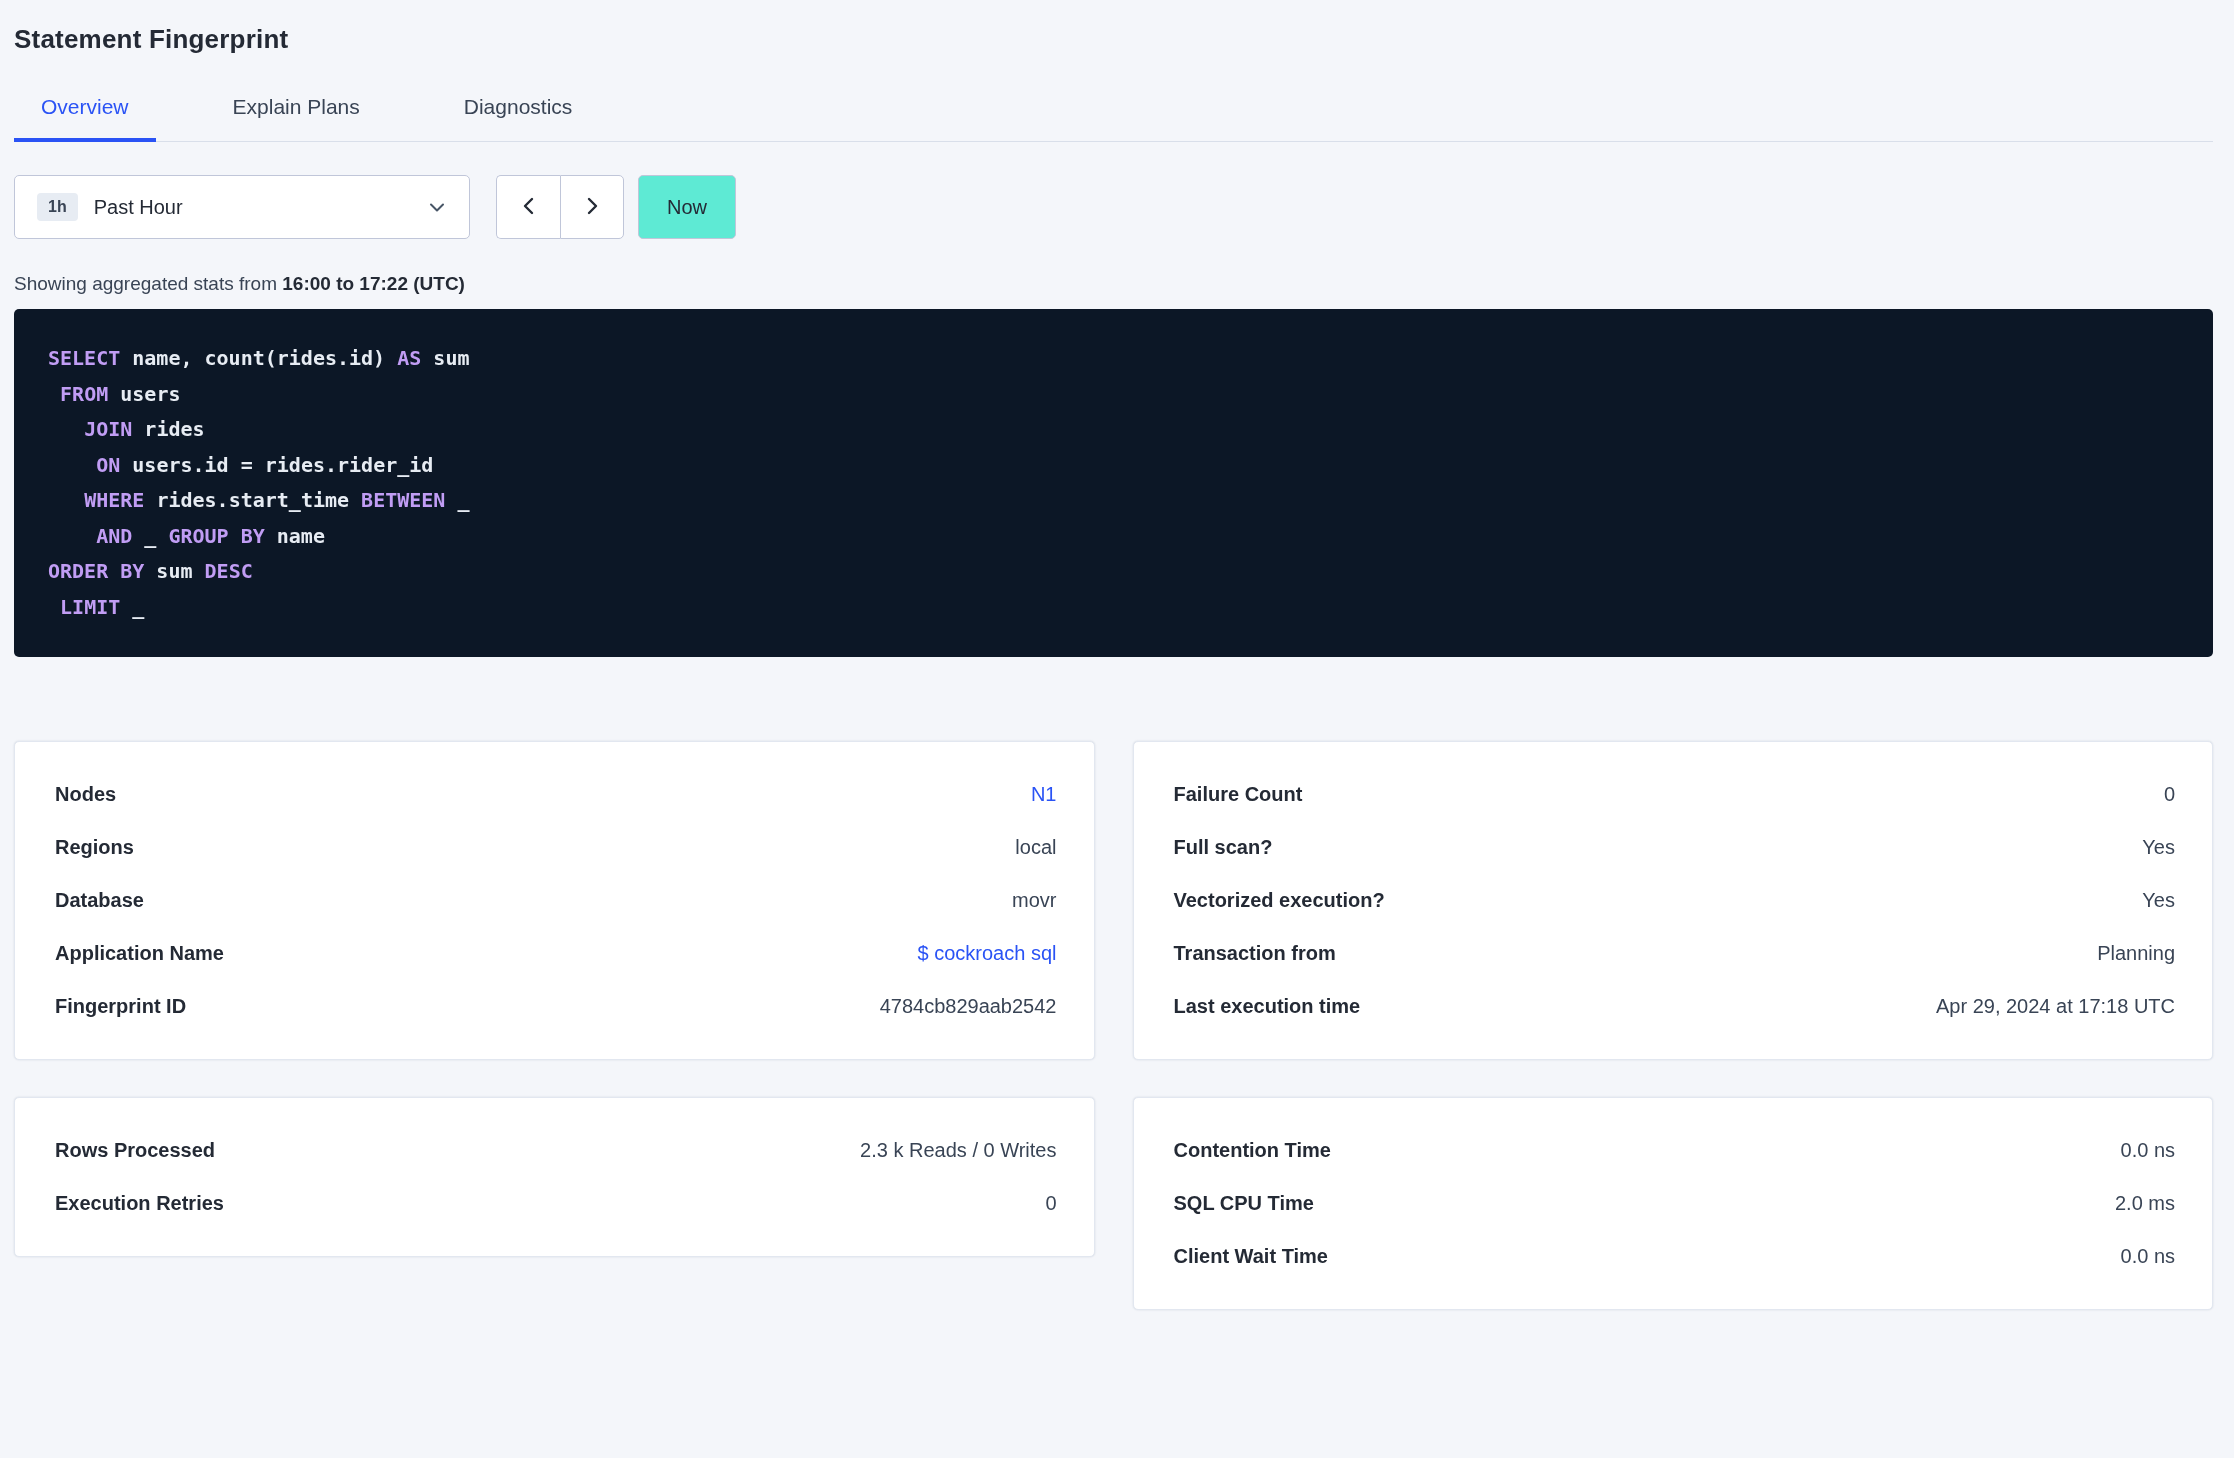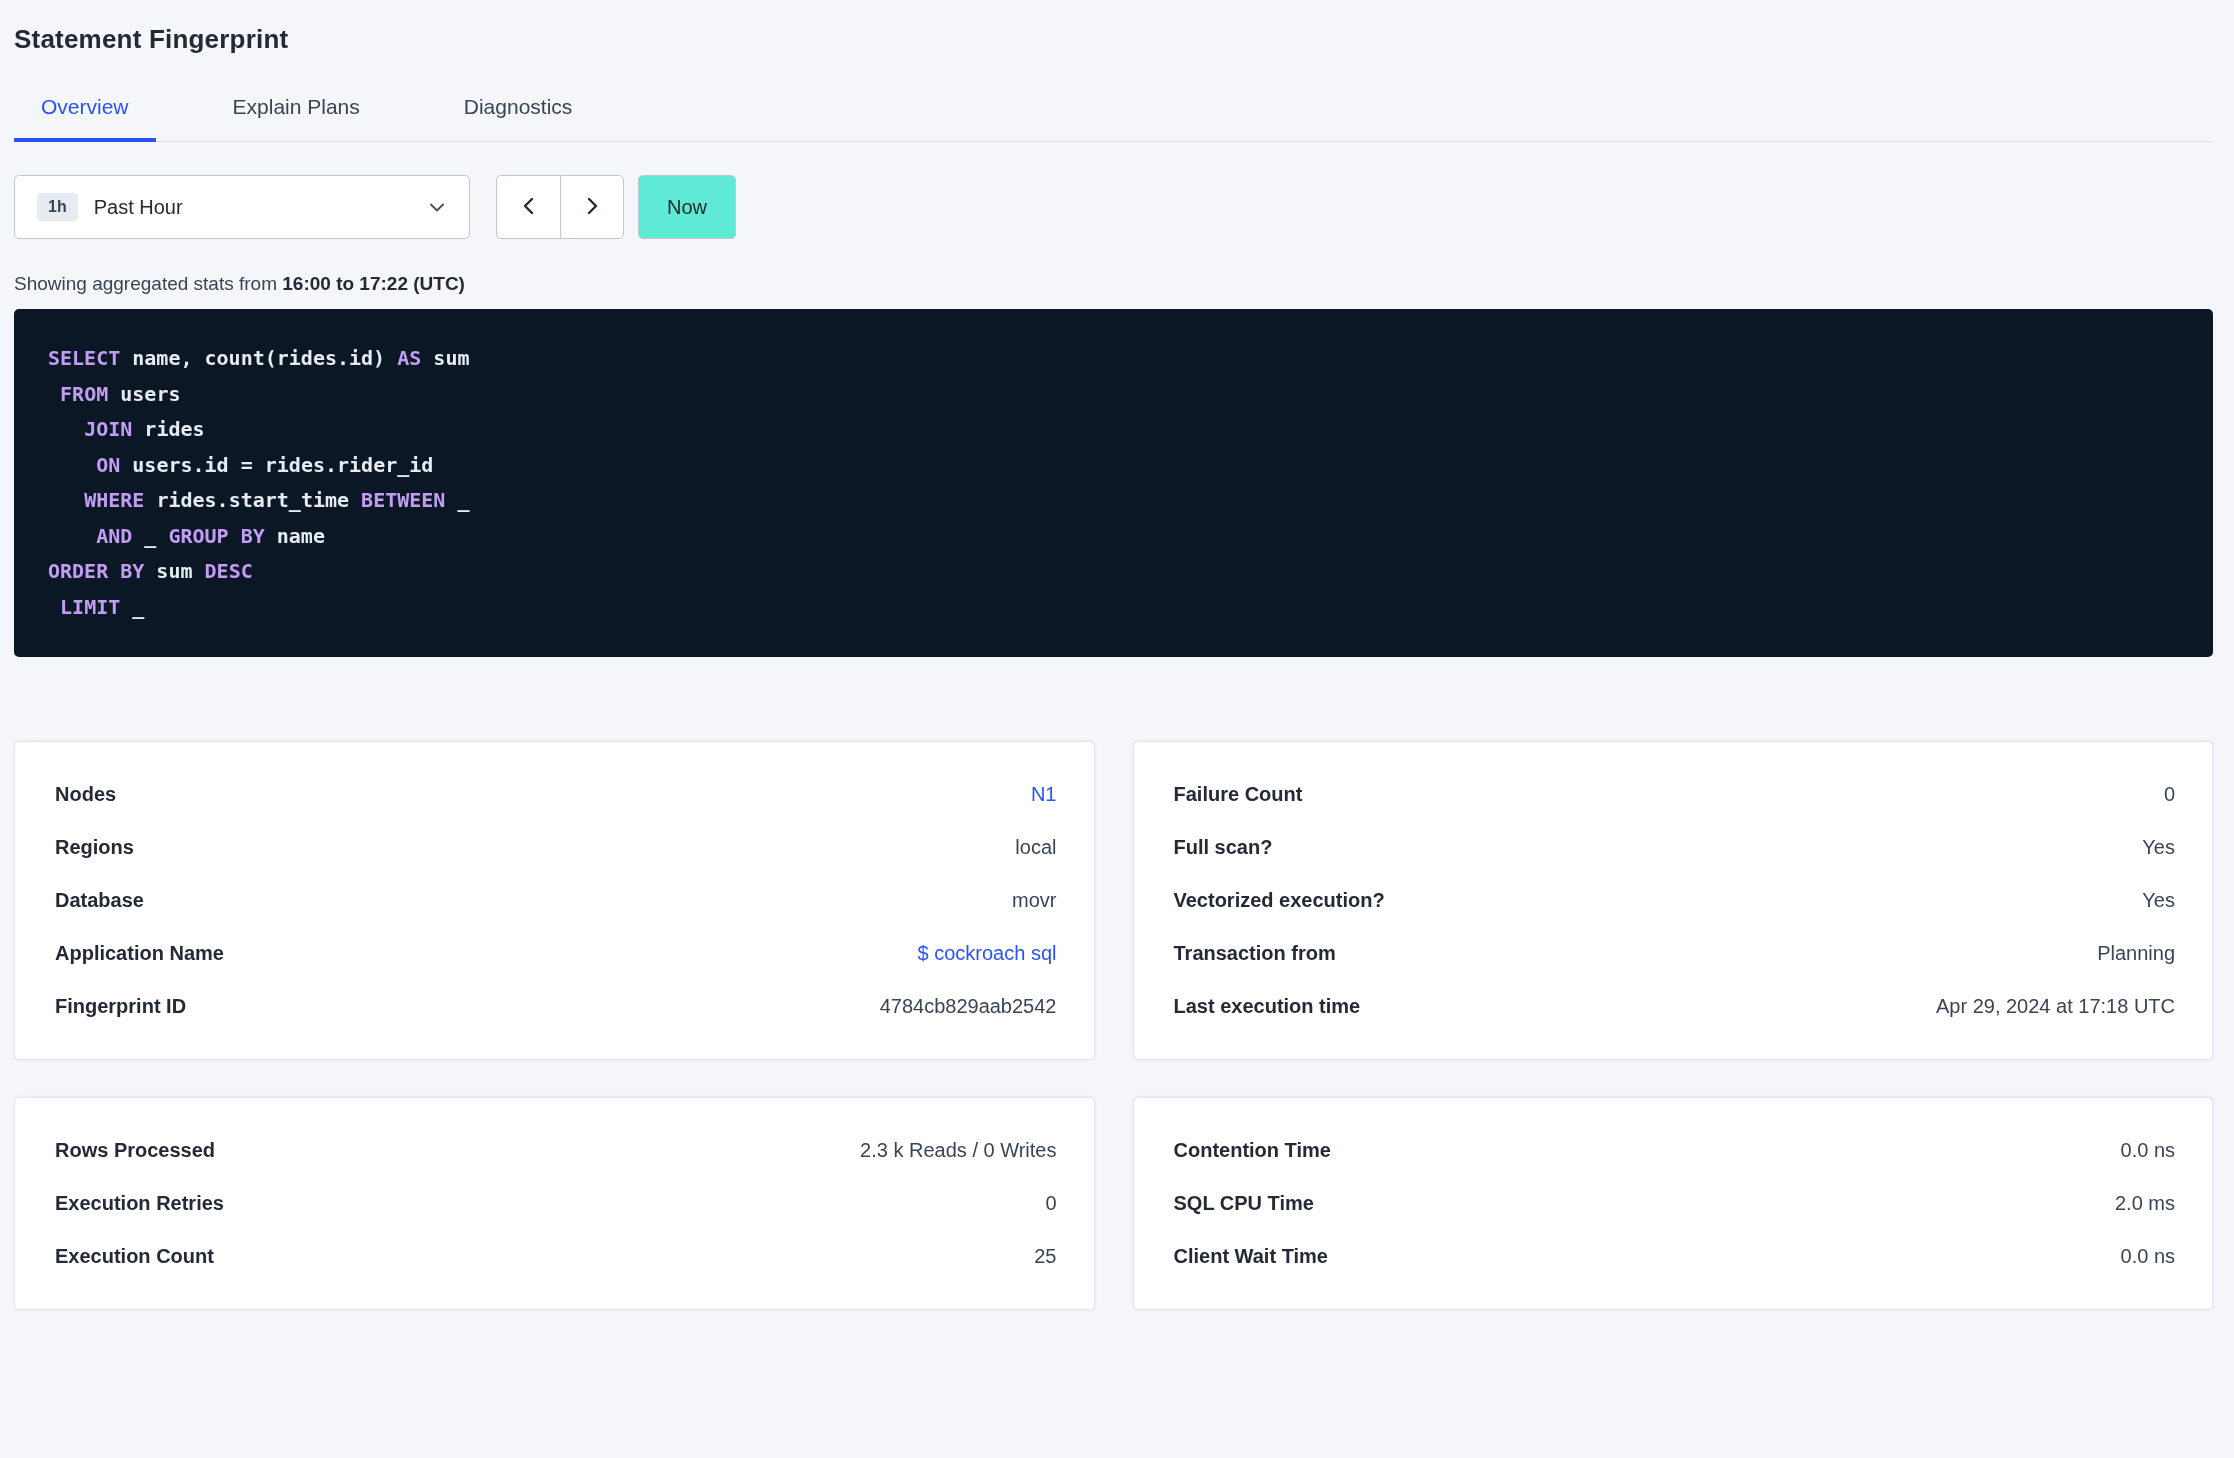--- a/index.html
+++ b/index.html
@@ -195,26 +195,20 @@
           <span class="row-value-wrap">
             <span class="row-value">2.3 k Reads / 0 Writes</span>
           </span>
         </div>
         <div class="row">
           <span class="row-label">Execution Retries</span>
           <span class="row-value-wrap">
             <span class="row-value">0</span>
           </span>
         </div>
-        <div class="row">
-          <span class="row-label">Execution Count</span>
-          <span class="row-value-wrap">
-            <span class="row-value">25</span>
-          </span>
-        </div>
       </section>
     <section class="card">
         <div class="row">
           <span class="row-label">Contention Time</span>
           <span class="row-value-wrap">
             <span class="row-value">0.0 ns</span>
           </span>
         </div>
         <div class="row">
           <span class="row-label">SQL CPU Time</span>

